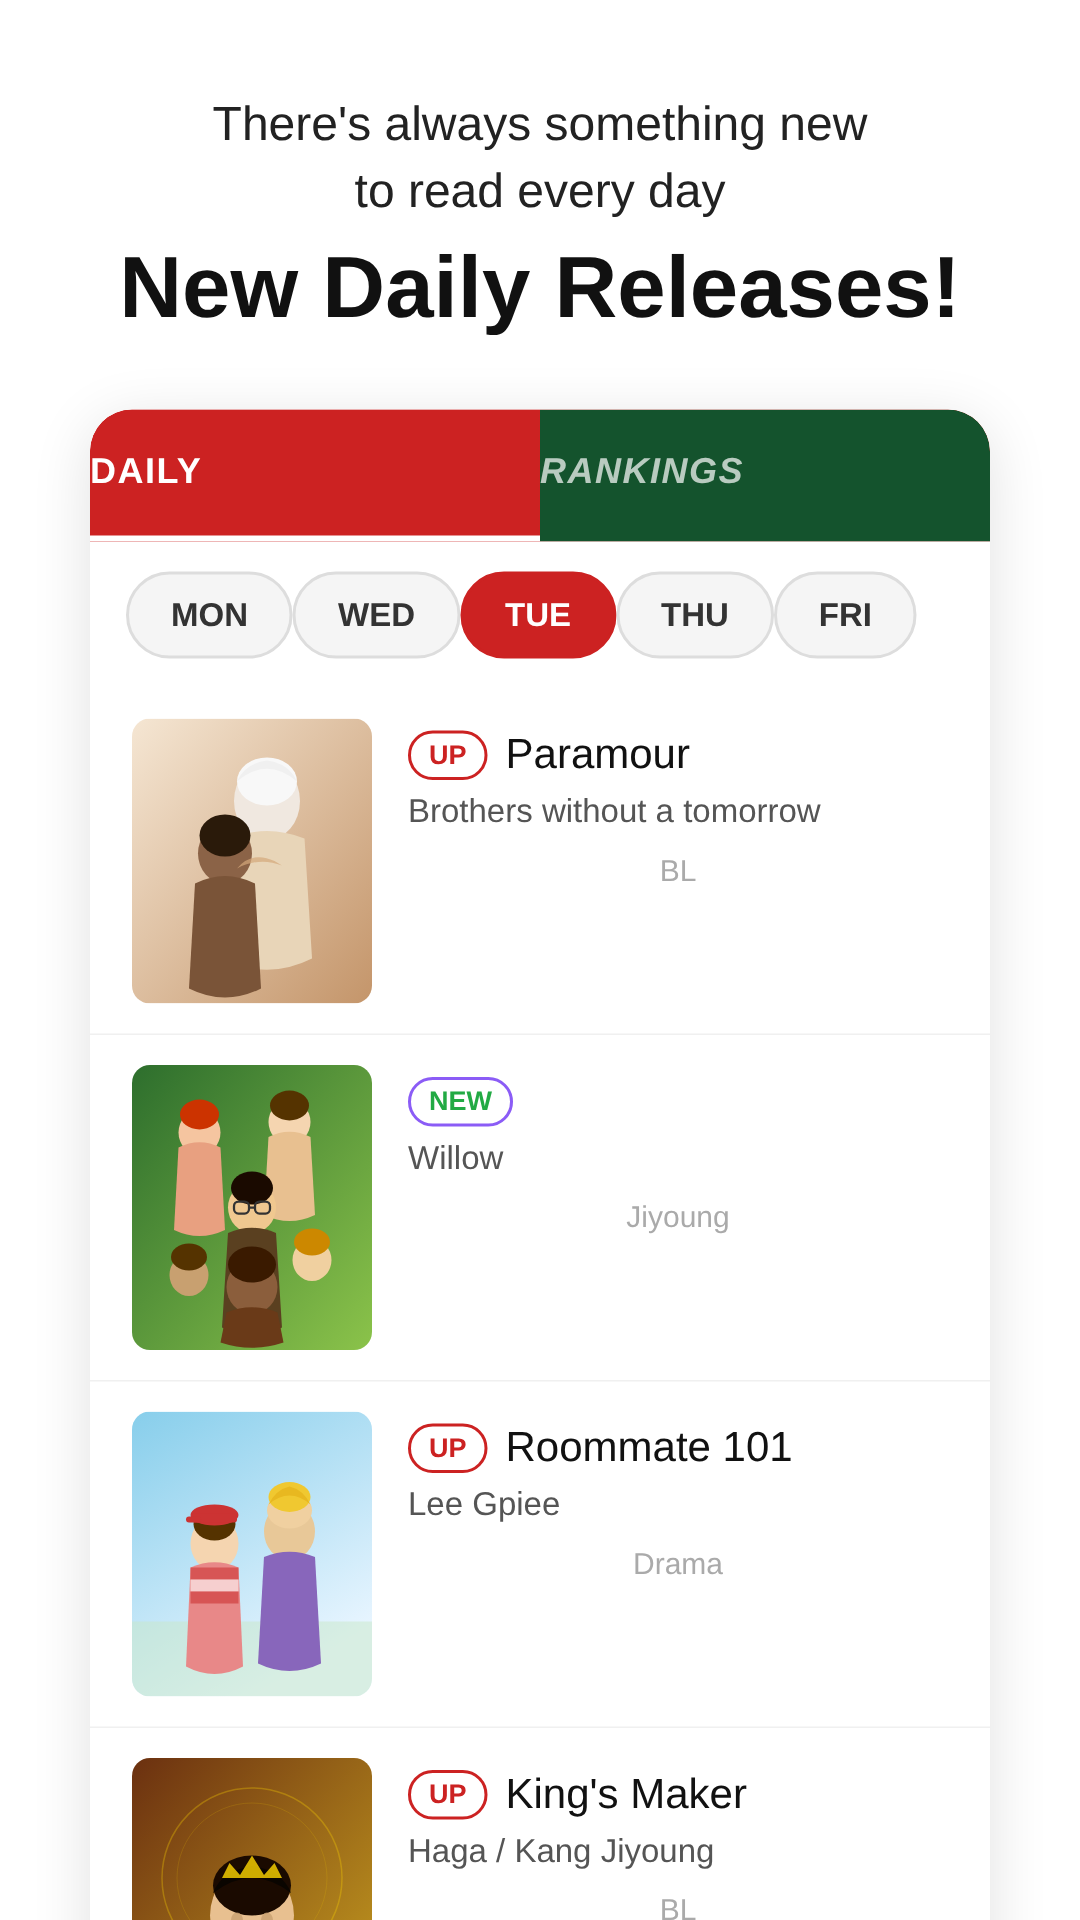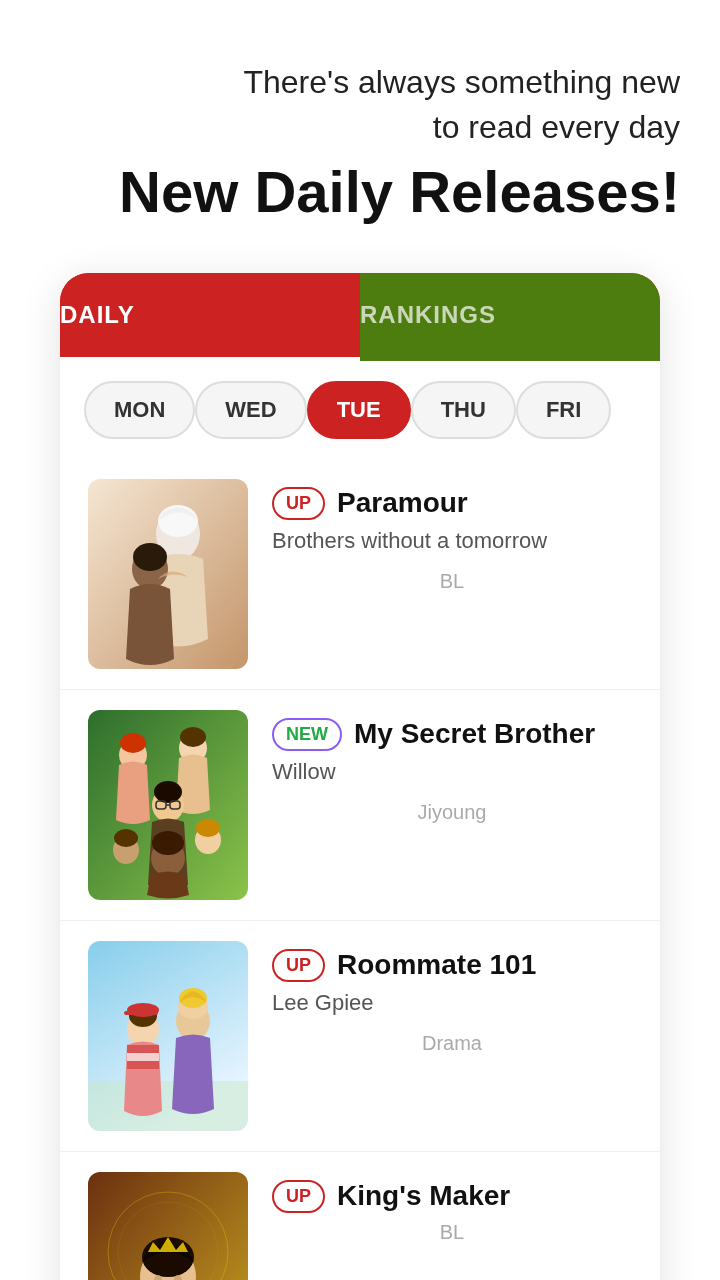--- a/index.html
+++ b/index.html
@@ -6,22 +6,22 @@
     * { box-sizing: border-box; margin: 0; padding: 0; }
     body {
       width: 720px;
       min-height: 1280px;
       background: #ffffff;
       font-family: -apple-system, BlinkMacSystemFont, 'Helvetica Neue', Arial, sans-serif;
       overflow-x: hidden;
     }
 
     .header-section {
-      text-align: right;
-      padding: 60px 40px 30px;
+      text-align: center;
+      padding: 60px 64px 30px;
     }
 
     .header-subtitle {
       font-size: 32px;
       color: #222;
       font-weight: 400;
       line-height: 1.4;
       margin-bottom: 10px;
     }
 
@@ -57,21 +57,22 @@
       color: rgba(255,255,255,0.7);
     }
 
     .tab-item.active {
       background: #cc2222;
       color: #fff;
       border-bottom: 4px solid #fff;
     }
 
     .tab-item:not(.active) {
-      background: #4d7c0f;
+      background: #14532d;
+      font-style: italic;
     }
 
     .days-bar {
       background: #fff;
       display: flex;
       align-items: center;
       padding: 20px 24px;
       overflow-x: auto;
     }
 
@@ -142,21 +143,21 @@
     }
 
     .badge-new {
       border: 2px solid #8b5cf6;
       color: #22aa44;
       background: #fff;
     }
 
     .comic-title {
       font-size: 28px;
-      font-weight: 700;
+      font-weight: 400;
       color: #111;
     }
 
     .comic-author {
       font-size: 22px;
       color: #555;
       margin-bottom: 16px;
     }
 
     .comic-genre {
@@ -265,21 +266,20 @@
           <ellipse cx="120" cy="118" rx="12" ry="9" fill="#cc8800"></ellipse>
 
           <ellipse cx="80" cy="148" rx="17" ry="18" fill="#8b5e3c"></ellipse>
           <path d="M63 165 Q80 158 97 165 L101 185 Q80 192 59 185 Z" fill="#6a3a18"></path>
           <ellipse cx="80" cy="133" rx="16" ry="12" fill="#3a1a00"></ellipse>
         </svg>
       </div>
       <div class="comic-info">
         <div class="comic-title-row">
           <span class="badge badge-new">NEW</span>
-          <span class="comic-title">My Secret Brother</span>
         </div>
         <div class="comic-author">Willow</div>
         <div class="comic-genre">Jiyoung</div>
       </div>
     </div>
 
     <div class="comic-item">
       <div class="comic-cover">
         <svg viewBox="0 0 160 190" xmlns="http://www.w3.org/2000/svg">
           <defs>
@@ -350,18 +350,19 @@
 
           <ellipse cx="115" cy="178" rx="12" ry="10" fill="#cc2200"></ellipse>
           <path d="M115 168 Q118 162 115 160" stroke="#2a6000" stroke-width="2" fill="none"></path>
         </svg>
       </div>
       <div class="comic-info">
         <div class="comic-title-row">
           <span class="badge badge-up">UP</span>
           <span class="comic-title">King's Maker</span>
         </div>
+        <div class="comic-author">Haga / Kang Jiyoung</div>
         <div class="comic-genre">BL</div>
       </div>
     </div>
 
   </div>
 </div>
 
 </body></html>

